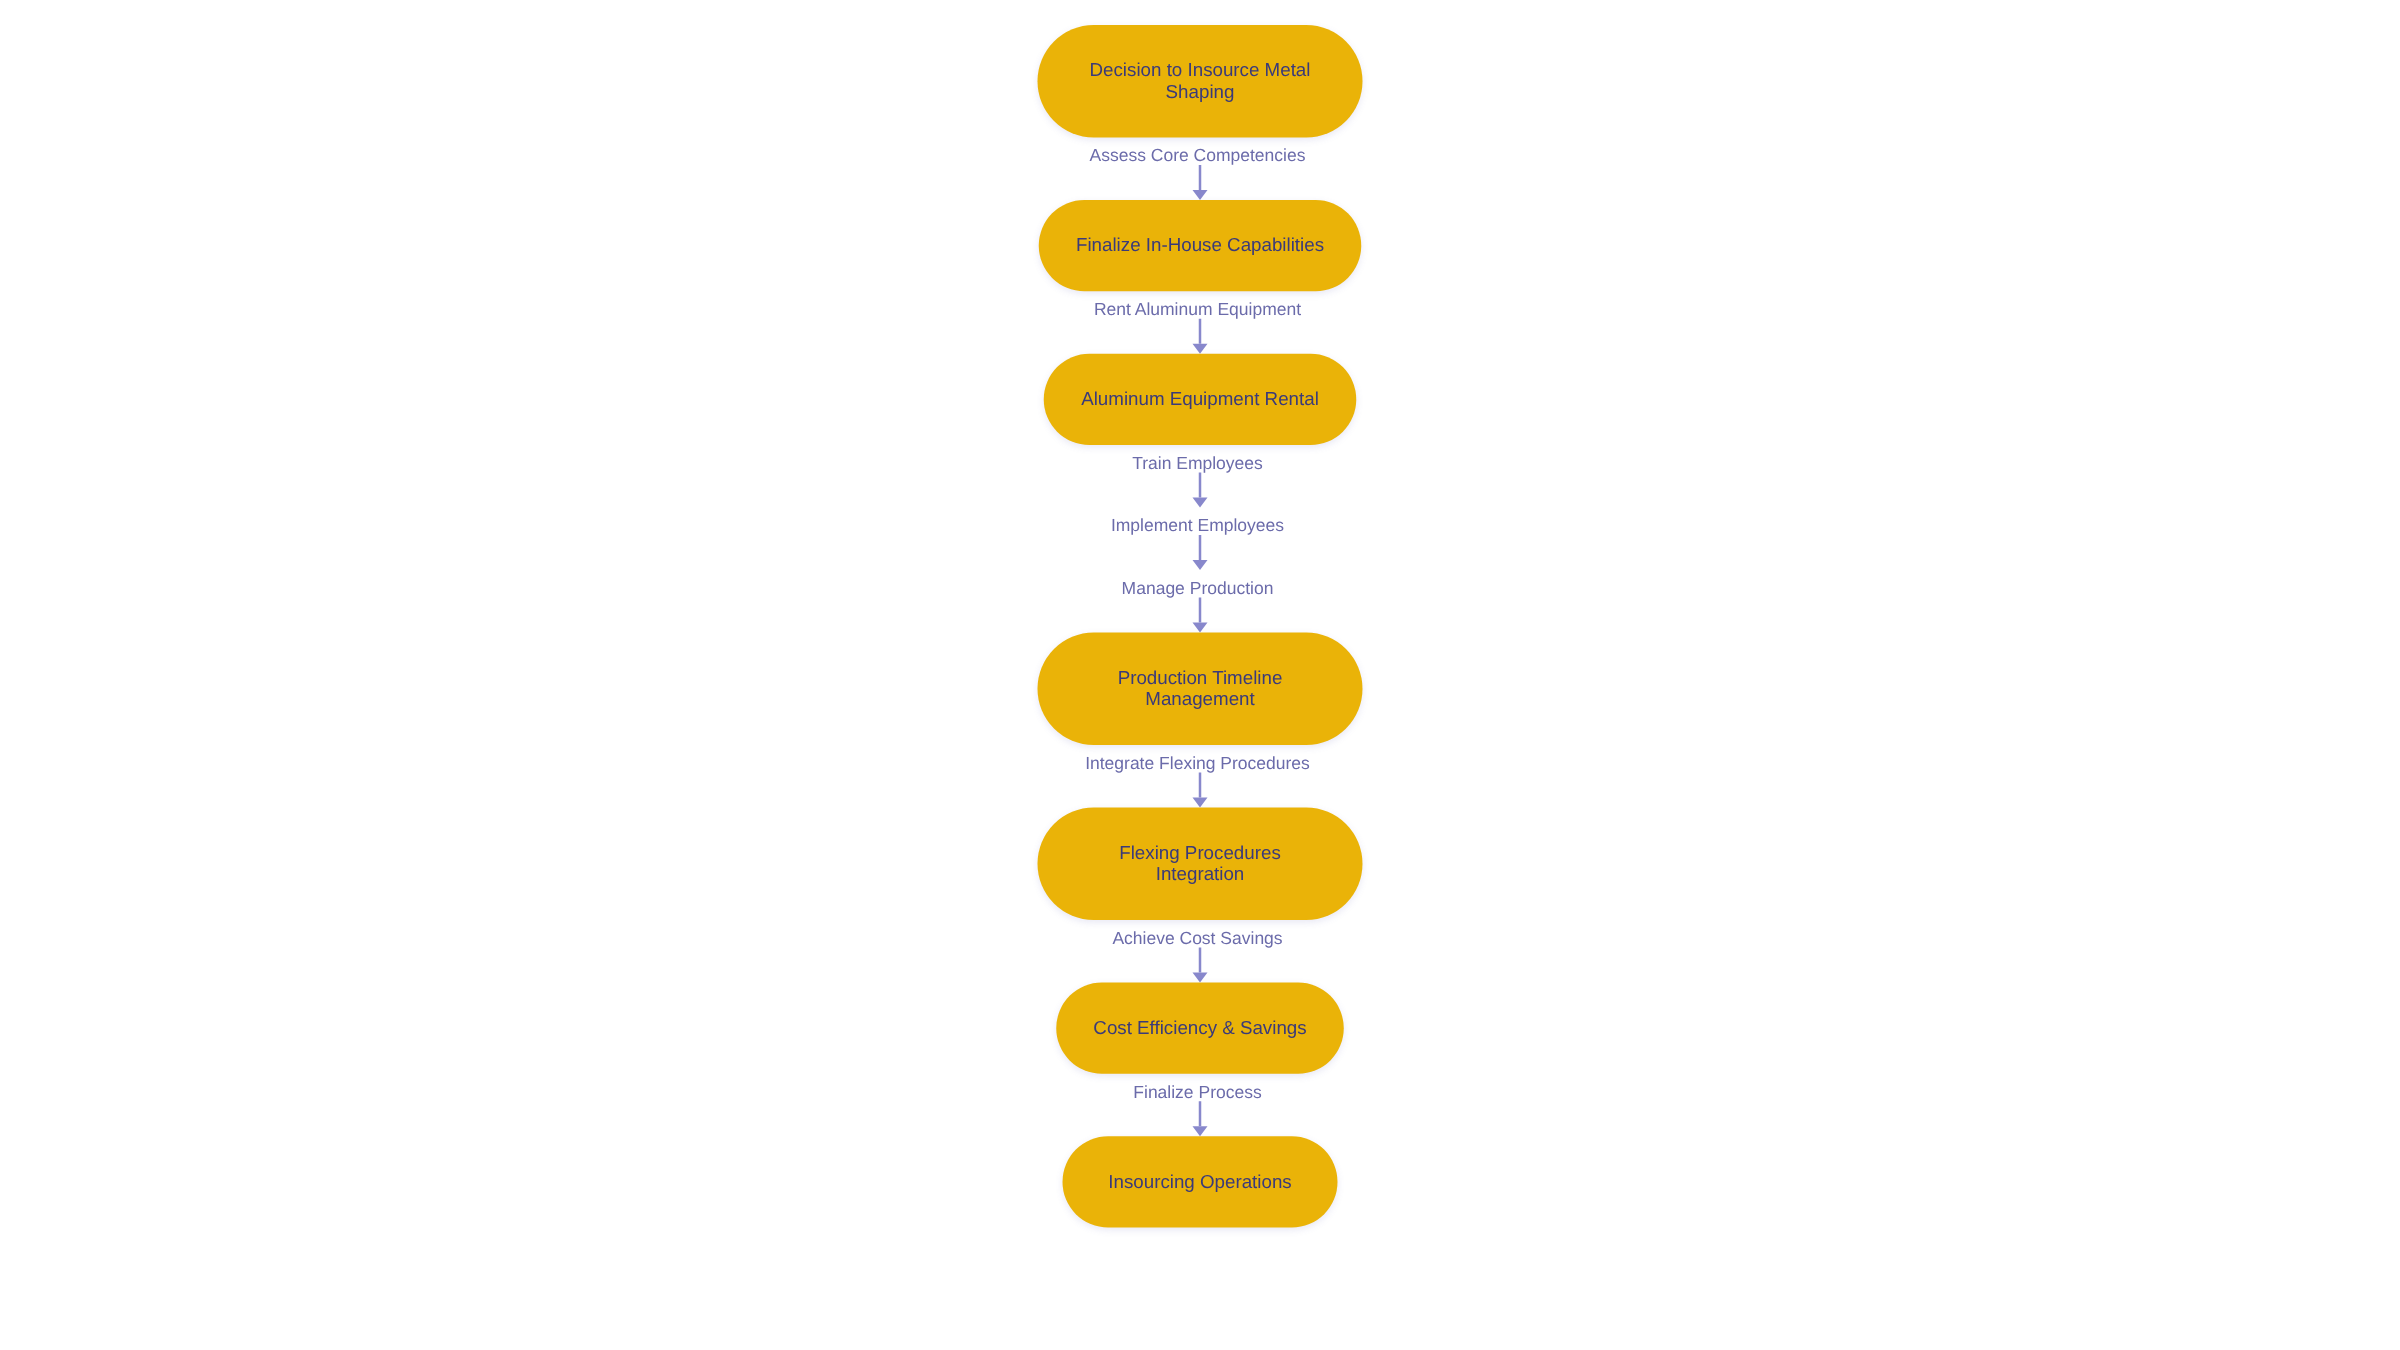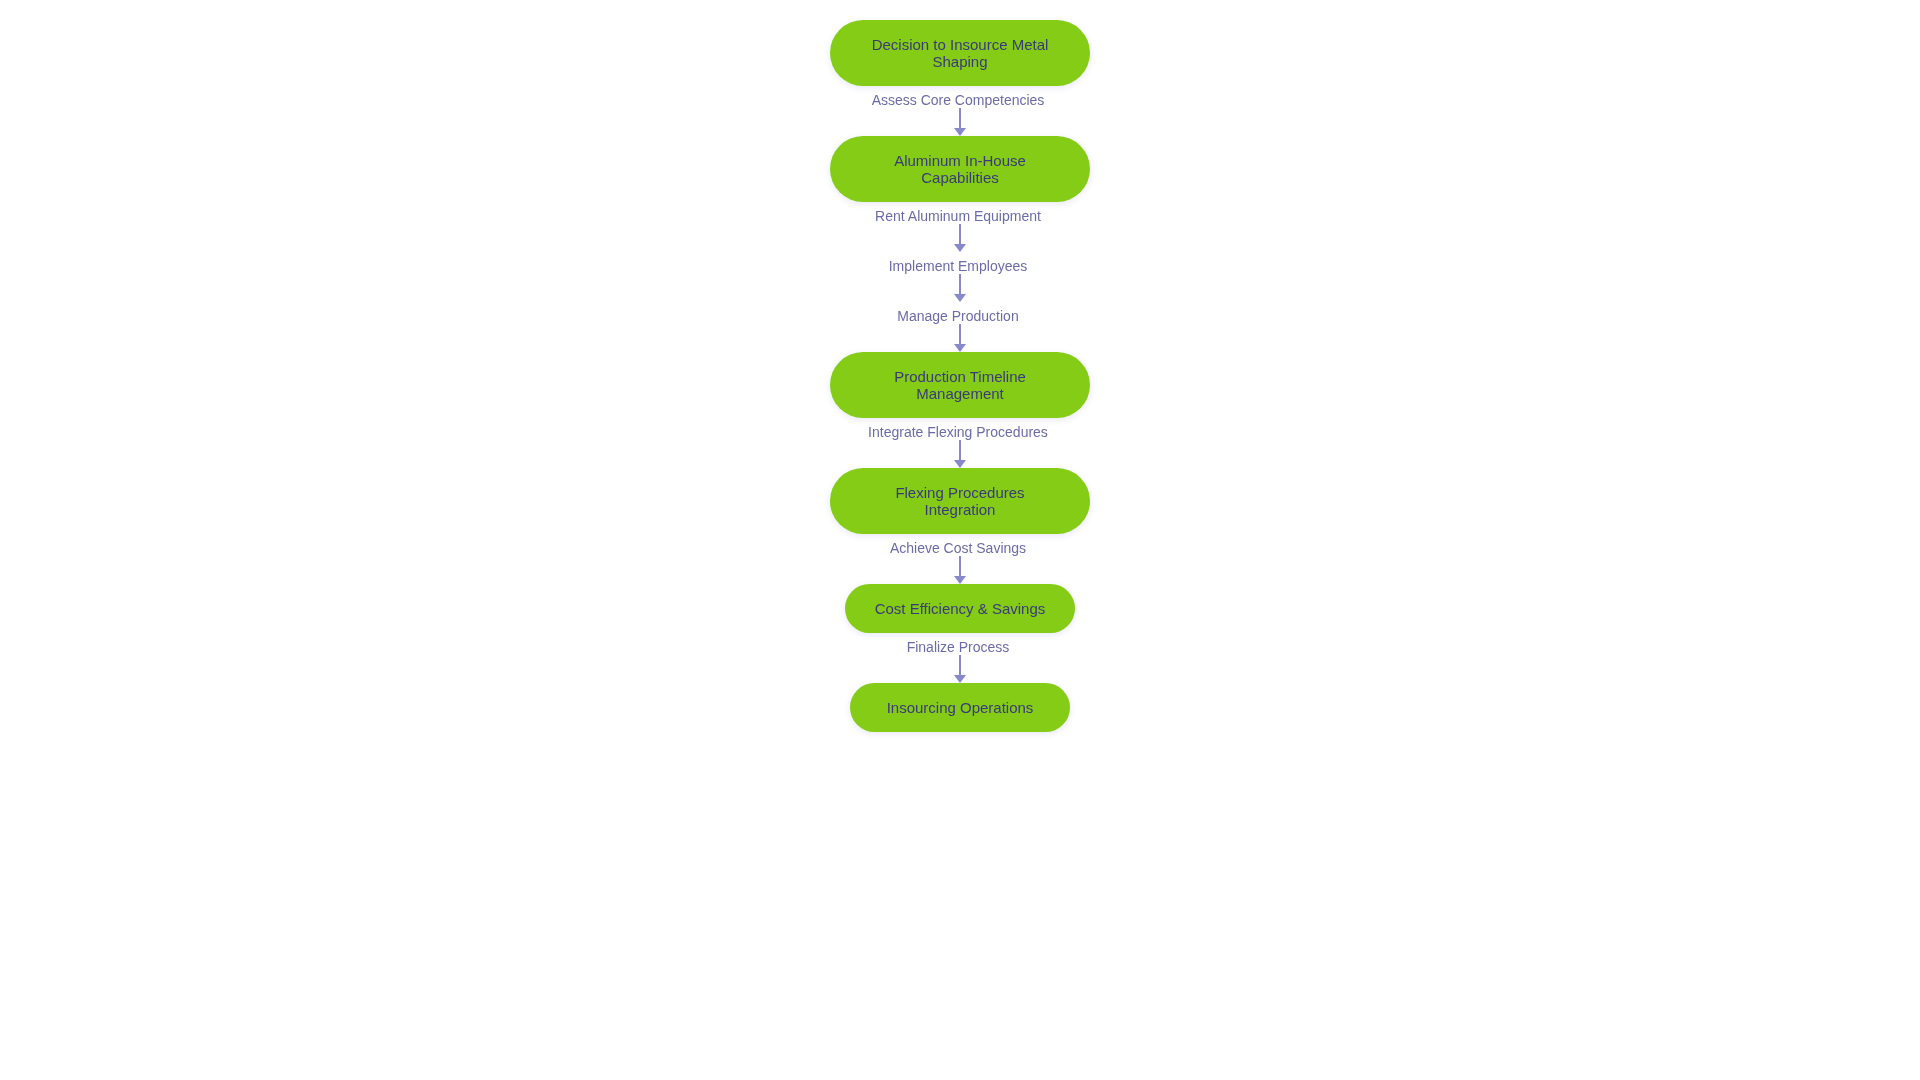--- a/index.html
+++ b/index.html
@@ -18,23 +18,23 @@
 
     .diagram-container {
       display: flex;
       flex-direction: column;
       align-items: center;
       padding: 20px 0 40px 0;
       width: 100%;
     }
 
     .node {
-      background-color: #84cc16;
+      background-color: #eab308;
       border-radius: 50px;
-      padding: 16px 30px;
+      padding: 28px 30px;
       text-align: center;
       color: #3a3a7a;
       font-size: 15px;
       font-weight: 500;
       min-width: 220px;
       max-width: 260px;
       width: auto;
       box-shadow: 0 2px 6px rgba(100, 100, 180, 0.15);
     }
 
@@ -85,31 +85,43 @@
       <span>Assess Core Competencies</span>
     </div>
     <div class="arrow-wrapper">
       <div class="arrow-line"></div>
       <div class="arrow-head"></div>
     </div>
   </div>
 
   <div class="step-group">
     <div class="node">
-      <span>Aluminum In-House Capabilities</span>
+      <span>Finalize In-House Capabilities</span>
     </div>
     <div class="connector-label">
       <span>Rent Aluminum Equipment</span>
     </div>
     <div class="arrow-wrapper">
       <div class="arrow-line"></div>
       <div class="arrow-head"></div>
     </div>
   </div>
 
+  <div class="step-group">
+    <div class="node">
+      <span>Aluminum Equipment Rental</span>
+    </div>
+    <div class="connector-label">
+      <span>Train Employees</span>
+    </div>
+    <div class="arrow-wrapper">
+      <div class="arrow-line"></div>
+      <div class="arrow-head"></div>
+    </div>
+  </div>
 
   <div class="step-group">
     <div class="connector-label">
       <span>Implement Employees</span>
     </div>
     <div class="arrow-wrapper">
       <div class="arrow-line"></div>
       <div class="arrow-head"></div>
     </div>
   </div>

